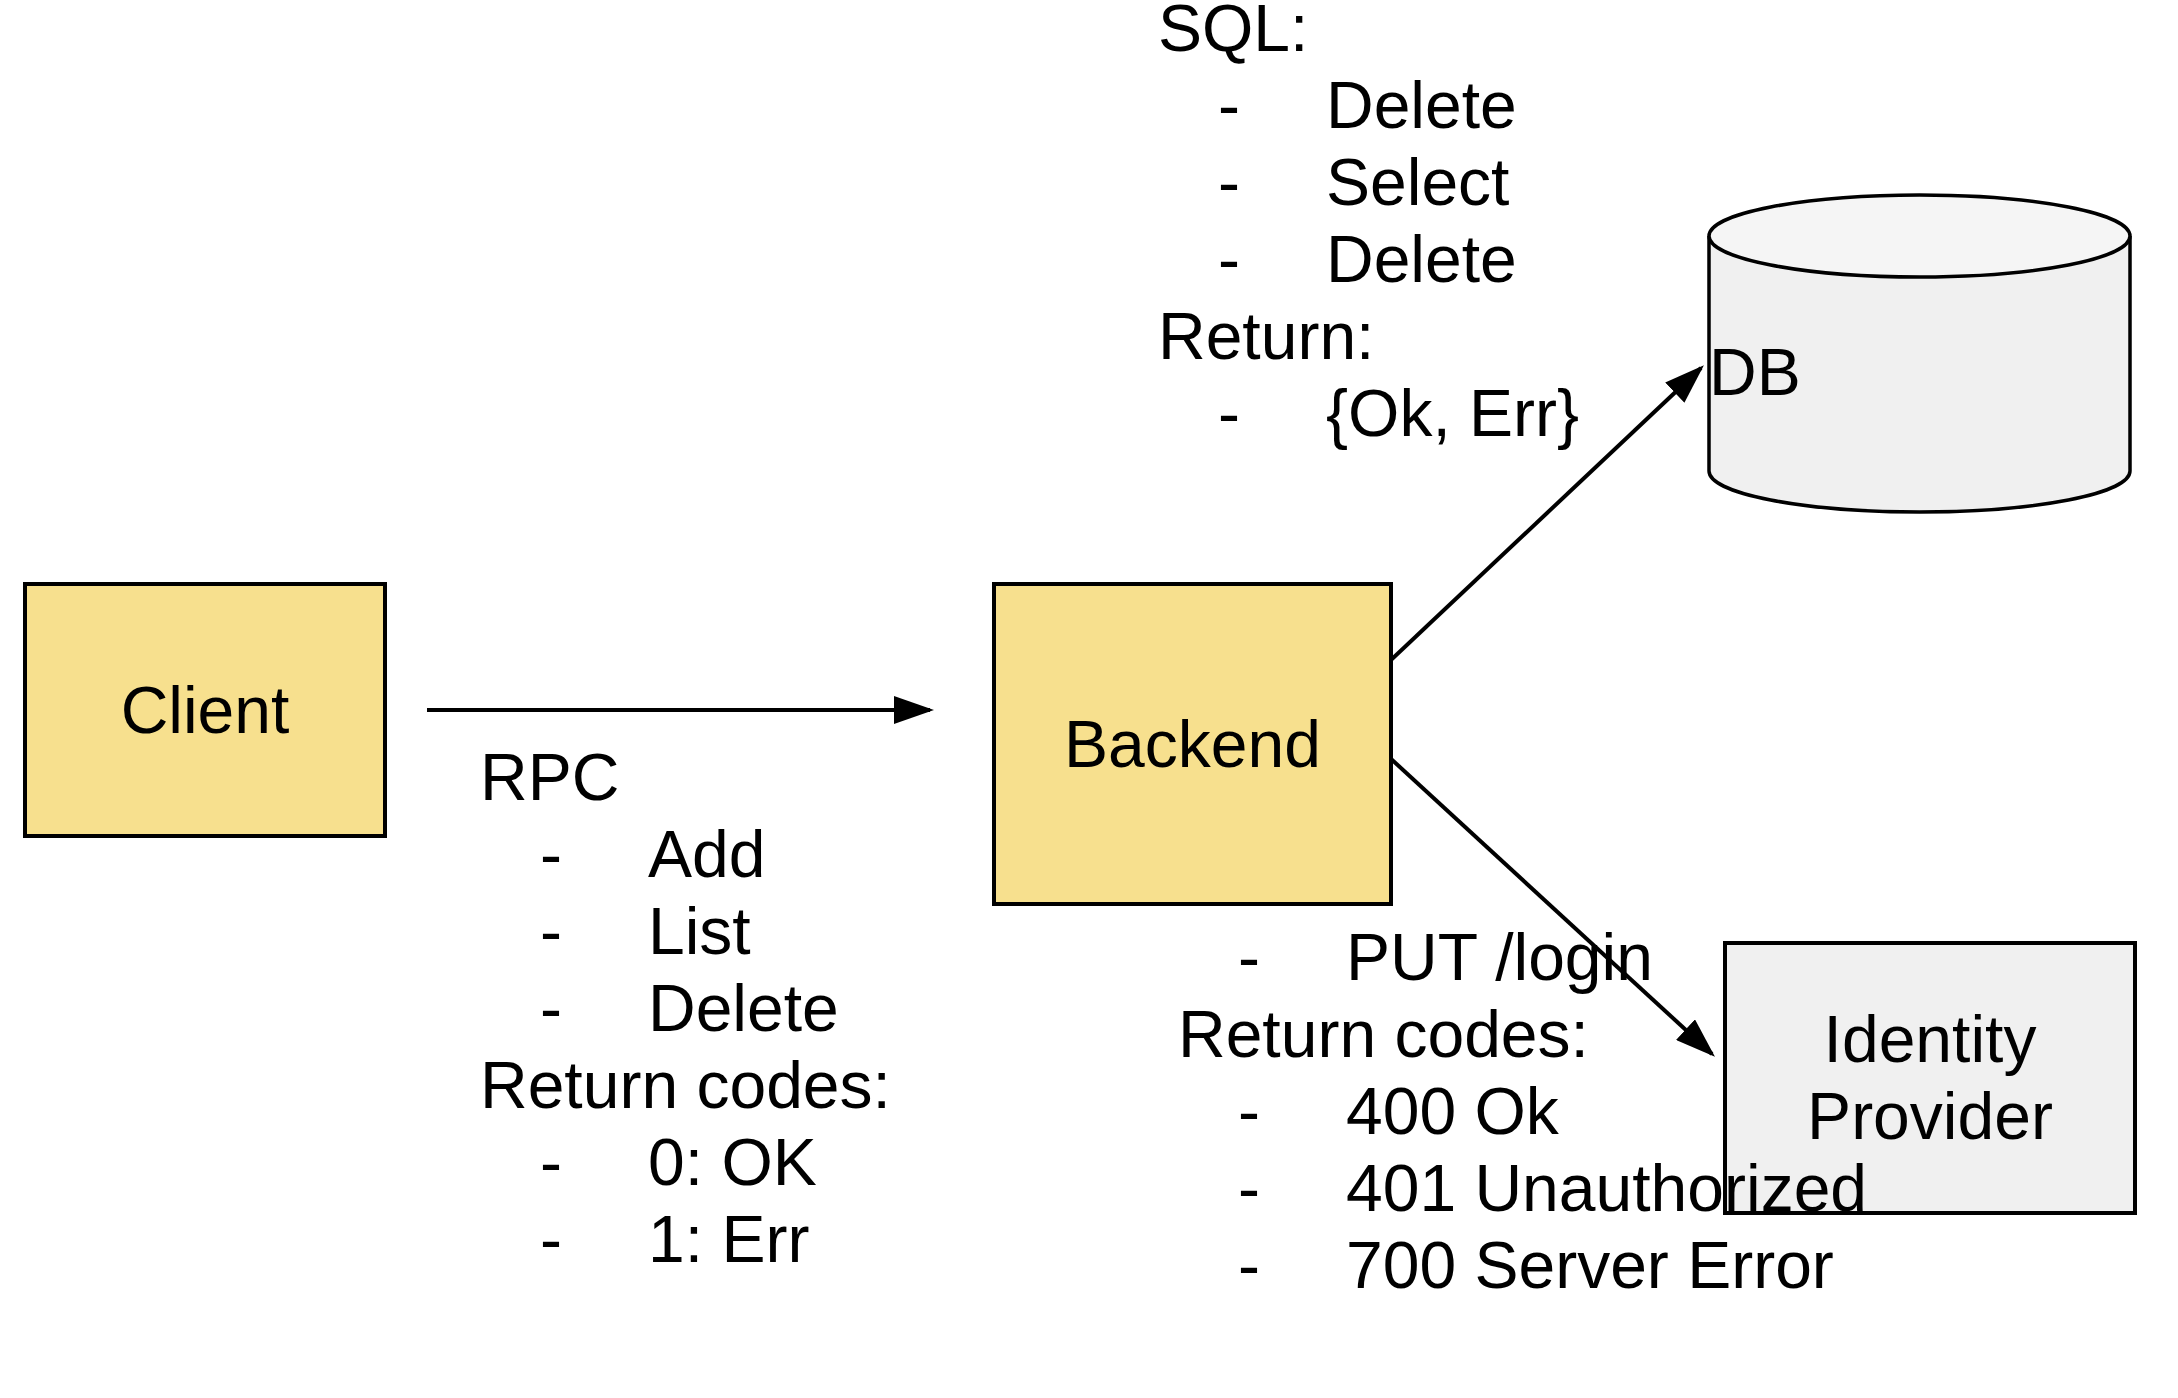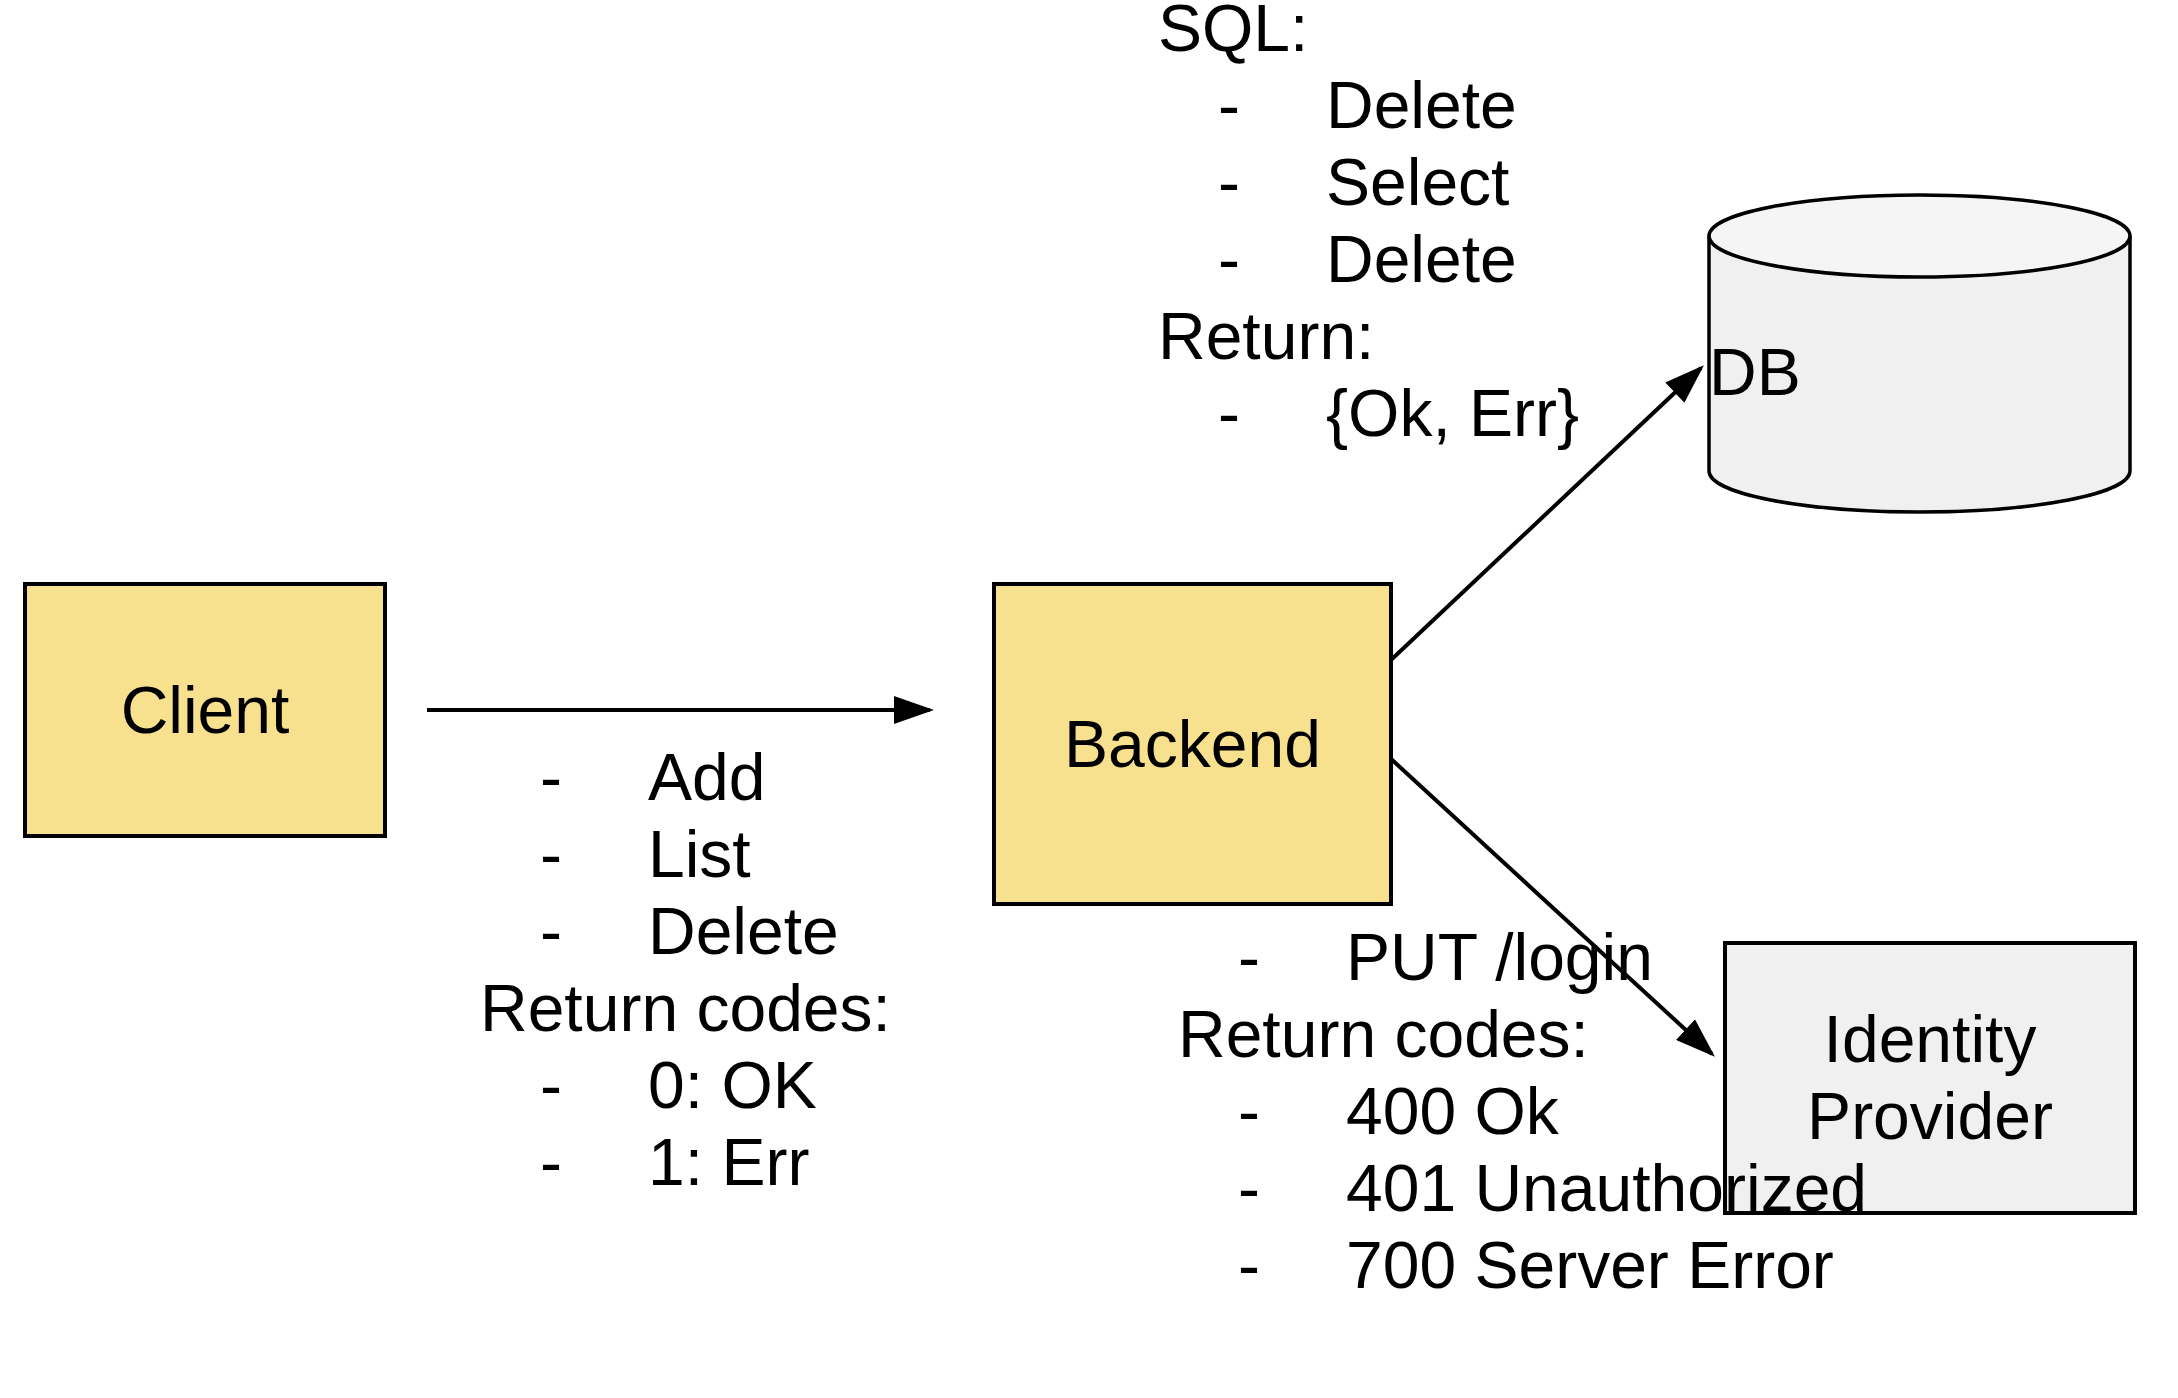--- a/index.html
+++ b/index.html
@@ -105,20 +105,21 @@
       <span class="txt">Delete</span>
     </div>
     <div class="ln">Return:</div>
     <div class="ln">
       <span class="dash">-</span>
       <span class="txt">{Ok, Err}</span>
     </div>
   </div>
 
   <div class="ann" id="ann-rpc">
+    <div class="ln">RPC</div>
     <div class="ln">
       <span class="dash">-</span>
       <span class="txt">Add</span>
     </div>
     <div class="ln">
       <span class="dash">-</span>
       <span class="txt">List</span>
     </div>
     <div class="ln">
       <span class="dash">-</span>

